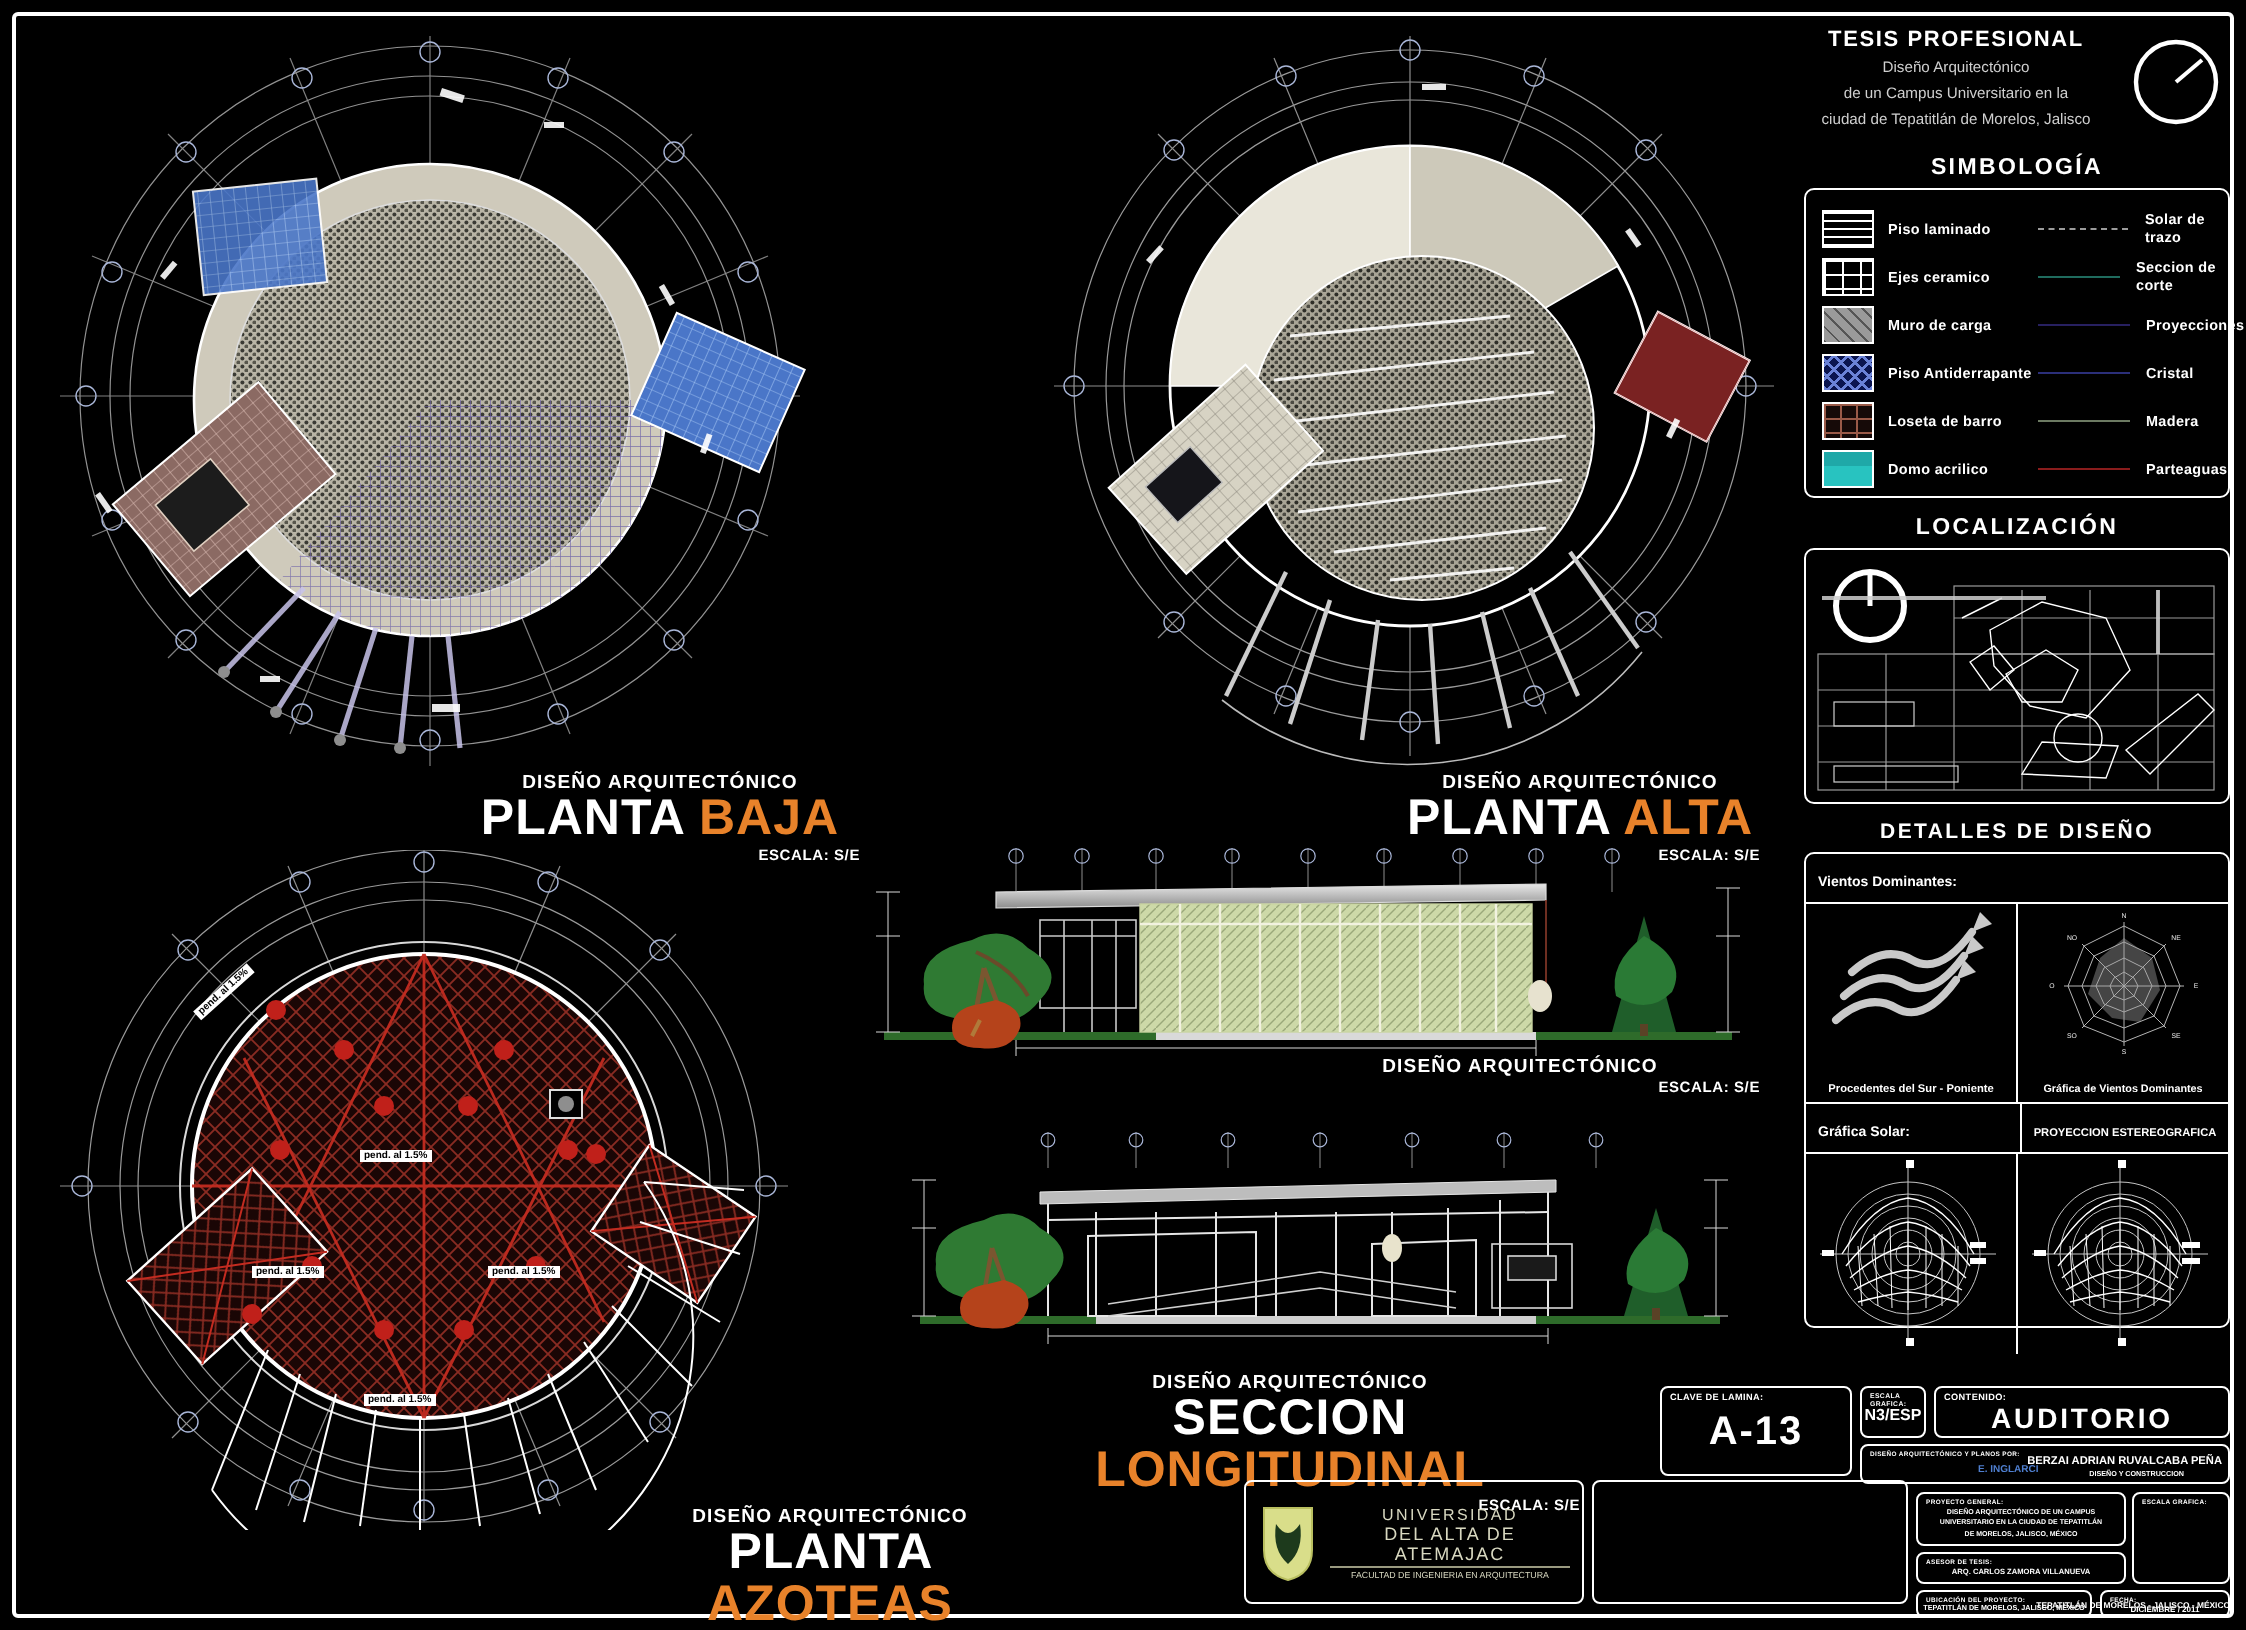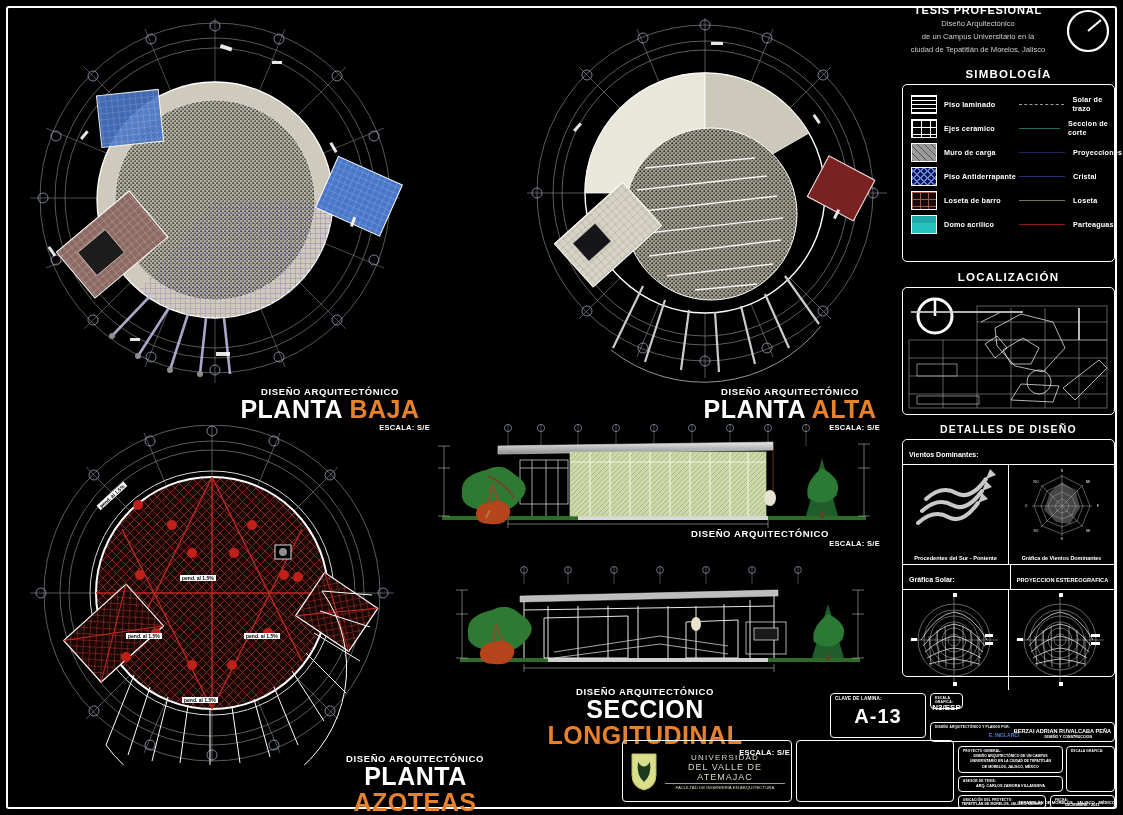--- a/index.html
+++ b/index.html
@@ -28,21 +28,21 @@
     font-size: 25px; font-weight: bold; letter-spacing: .5px; line-height: 1.02;
     display: block; color: #fff;
   }
   .plan-title .main .accent { color: #E8822A; }
   .plan-title .scale {
     color: #fff; font-size: 7.5px; font-weight: bold; display: block;
     text-align: right; letter-spacing: .3px;
   }
 
   
-  .rcol { position: absolute; left: 902px; top: 4px; width: 213px; }
+  .rcol { position: absolute; left: 902px; top: 14px; width: 213px; }
   .thesis-title {
     color: #fff; font-size: 11px; font-weight: bold; letter-spacing: .8px;
     text-align: center;
   }
   .thesis-sub { color: #cfcfcf; font-size: 7.6px; text-align: center; line-height: 1.45; margin-top:2px;}
   .section-head {
     color:#fff; font-size: 11.5px; font-weight:bold; letter-spacing:1.2px;
     text-align:center;
   }
   .box { border: 1px solid #fff; border-radius: 5px; }
@@ -623,21 +623,21 @@
         <div class="thesis-sub">de un Campus Universitario en la</div>
         <div class="thesis-sub">ciudad de Tepatitlán de Morelos, Jalisco</div>
       </div>
       <svg width="46" height="46" style="position:absolute; right:4px; top:4px;">
         <circle cx="23" cy="23" r="20" fill="none" stroke="#fff" stroke-width="2.2"></circle>
         <line x1="23" y1="23" x2="36" y2="12" stroke="#fff" stroke-width="2"></line>
       </svg>
     </div>
 
     <div class="section-head" style="margin-top:2px;">SIMBOLOGÍA</div>
-    <div class="box" style="margin-top:4px; padding:7px 8px; display:flex; height:178px;">
+    <div class="box" style="margin-top:4px; padding:7px 8px; display:flex; height:155px;">
       <div style="flex:0 0 108px;">
         <div class="leg-row">
           <span class="leg-sw sw-laminado"></span>
           <span class="leg-txt">Piso laminado</span>
         </div>
         <div class="leg-row">
           <span class="leg-sw sw-ceramico"></span>
           <span class="leg-txt">Ejes ceramico</span>
         </div>
         <div class="leg-row">
@@ -669,21 +669,21 @@
         <div class="leg-row">
           <span class="leg-line" style="border-top-color:#272060;"></span>
           <span class="leg-txt">Proyecciones</span>
         </div>
         <div class="leg-row">
           <span class="leg-line" style="border-top-color:#2b2f7a;"></span>
           <span class="leg-txt">Cristal</span>
         </div>
         <div class="leg-row">
           <span class="leg-line" style="border-top-color:#6c7a62;"></span>
-          <span class="leg-txt">Loseta</span>
+          <span class="leg-txt">Madera</span>
         </div>
         <div class="leg-row">
           <span class="leg-line" style="border-top-color:#8a1c1c;"></span>
           <span class="leg-txt">Parteaguas</span>
         </div>
       </div>
     </div>
 
     <div class="section-head" style="margin-top:9px;">LOCALIZACIÓN</div>
     <div class="box" style="margin-top:4px; height:128px; position:relative; overflow:hidden;">
@@ -858,41 +858,45 @@
         </div>
       </div>
     </div>
   </div>
 
   <div class="tb" style="left:830px; top:693px; width:96px; height:45px;">
     <span class="tb-cap">CLAVE DE LAMINA:</span>
     <div class="tb-val" style="font-size:20px; margin-top:11px; letter-spacing:1px;">A-13</div>
   </div>
 
-  <div class="tb" style="left:930px; top:693px; width:33px; height:16px;">
+  <div class="tb" style="left:930px; top:693px; width:33px; height:26px;">
     <span class="tb-cap" style="font-size:3.4px;">ESCALA GRAFICA:</span>
     <div class="tb-val" style="font-size:8px; margin-top:9px;">N3/ESP</div>
   </div>
 
+  <div class="tb" style="left:967px; top:693px; width:148px; height:26px;">
+    <span class="tb-cap">CONTENIDO:</span>
+    <div class="tb-val" style="font-size:14px; margin-top:7px; letter-spacing:1.4px;">AUDITORIO</div>
+  </div>
 
   <div class="tb" style="left:930px; top:722px; width:185px; height:20px;">
     <span class="tb-cap" style="font-size:3.2px;">DISEÑO ARQUITECTÓNICO Y PLANOS POR:</span>
     <div style="position:absolute; left:58px; top:9px; color:#4f7fd0; font-size:5px; font-weight:bold;">E. INGLARCI</div>
     <div style="position:absolute; right:3px; top:5px; color:#fff; font-size:5.6px; font-weight:bold;">BERZAI ADRIAN RUVALCABA PEÑA</div>
     <div style="position:absolute; right:22px; top:12px; color:#fff; font-size:3.6px; font-weight:bold;">DISEÑO Y CONSTRUCCION</div>
   </div>
 
   <div class="tb" style="left:622px; top:740px; width:170px; height:62px; display:flex; align-items:center; padding:0 6px;">
     <svg width="30" height="40" style="flex:0 0 auto; margin-right:6px;">
       <path d="M3 3 H27 V24 Q27 36 15 39 Q3 36 3 24 Z" fill="#d9de8a" stroke="#b9bf60" stroke-width="1"></path>
       <path d="M9 11 Q15 20 21 11 Q23 24 15 31 Q7 24 9 11 Z" fill="#1d3a1c"></path>
     </svg>
     <div style="flex:1; text-align:center;">
       <div class="uni-name" style="font-size:8px; letter-spacing:1.2px;">UNIVERSIDAD</div>
-      <div class="uni-name" style="font-size:9px; letter-spacing:1px;">DEL VALLE DE ATEMAJAC</div>
+      <div class="uni-name" style="font-size:9px; letter-spacing:1px;">DEL ALTA DE ATEMAJAC</div>
       <div class="uni-name" style="font-size:4.4px; border-top:1px solid #9a9a80; margin-top:1px; padding-top:1px;">FACULTAD DE INGENIERIA EN ARQUITECTURA</div>
     </div>
   </div>
 
   <div class="tb" style="left:955px; top:745px; width:0px; height:0px; border:none;"></div>
 
   <div class="tb" style="left:958px; top:745px; width:0; height:0; border:none;"></div>
 
   <div class="tb" style="left:958px; top:746px; width:0; height:0; border:none;"></div>
 

